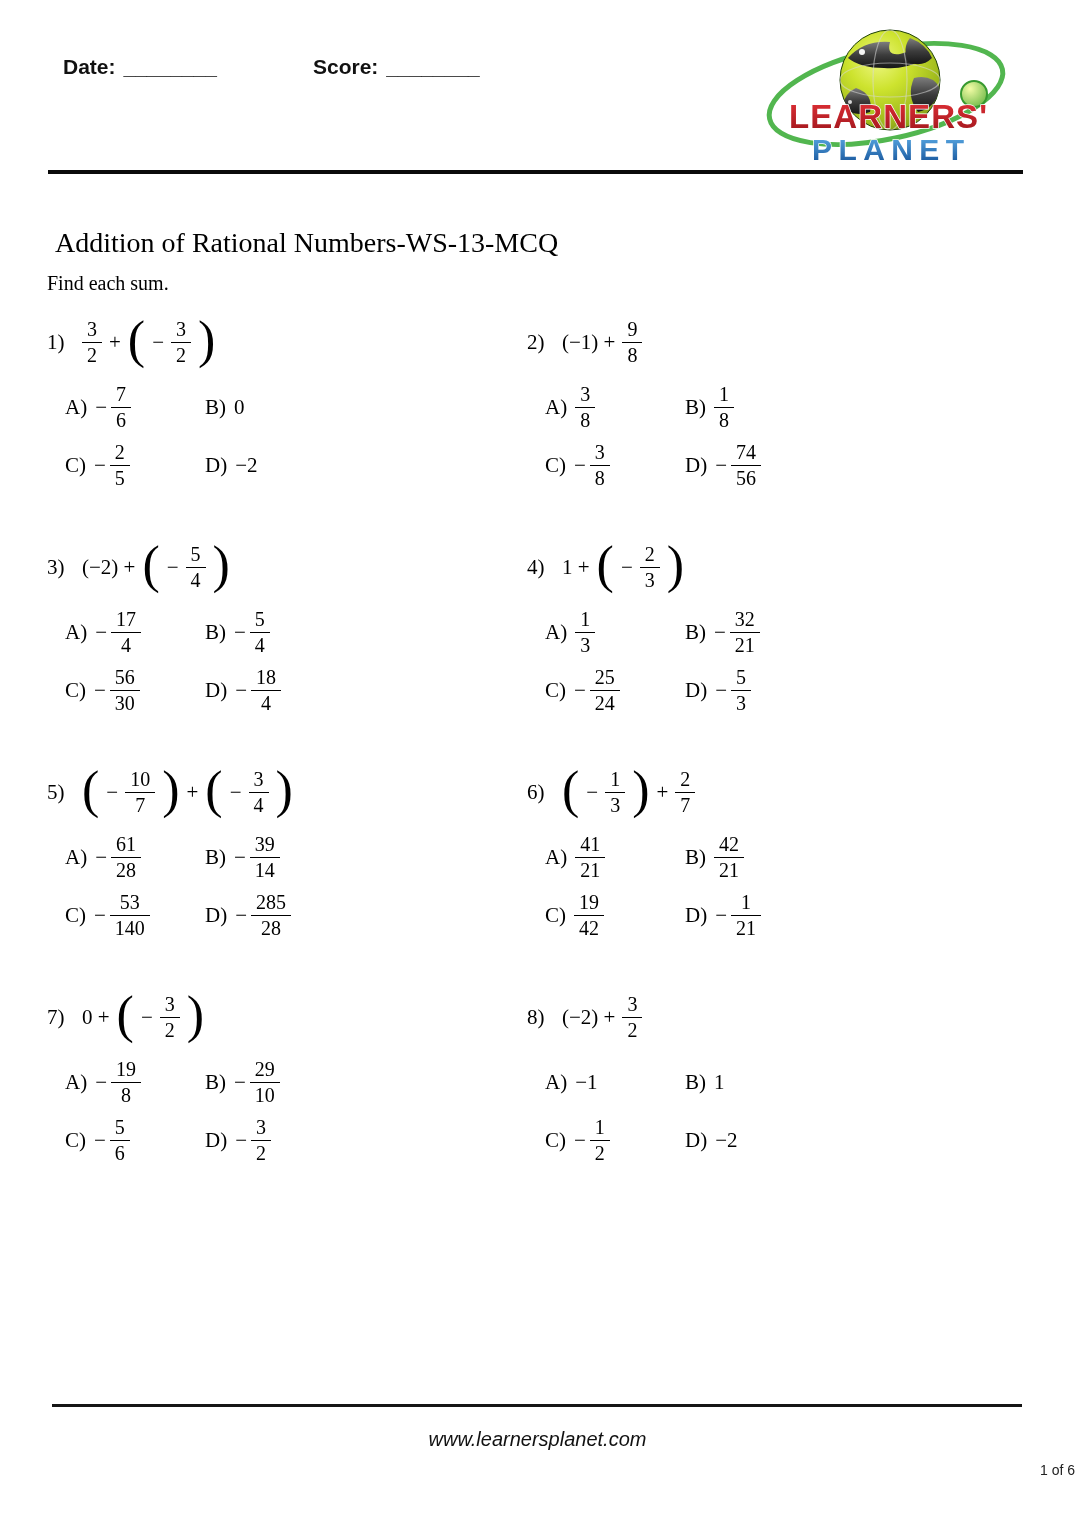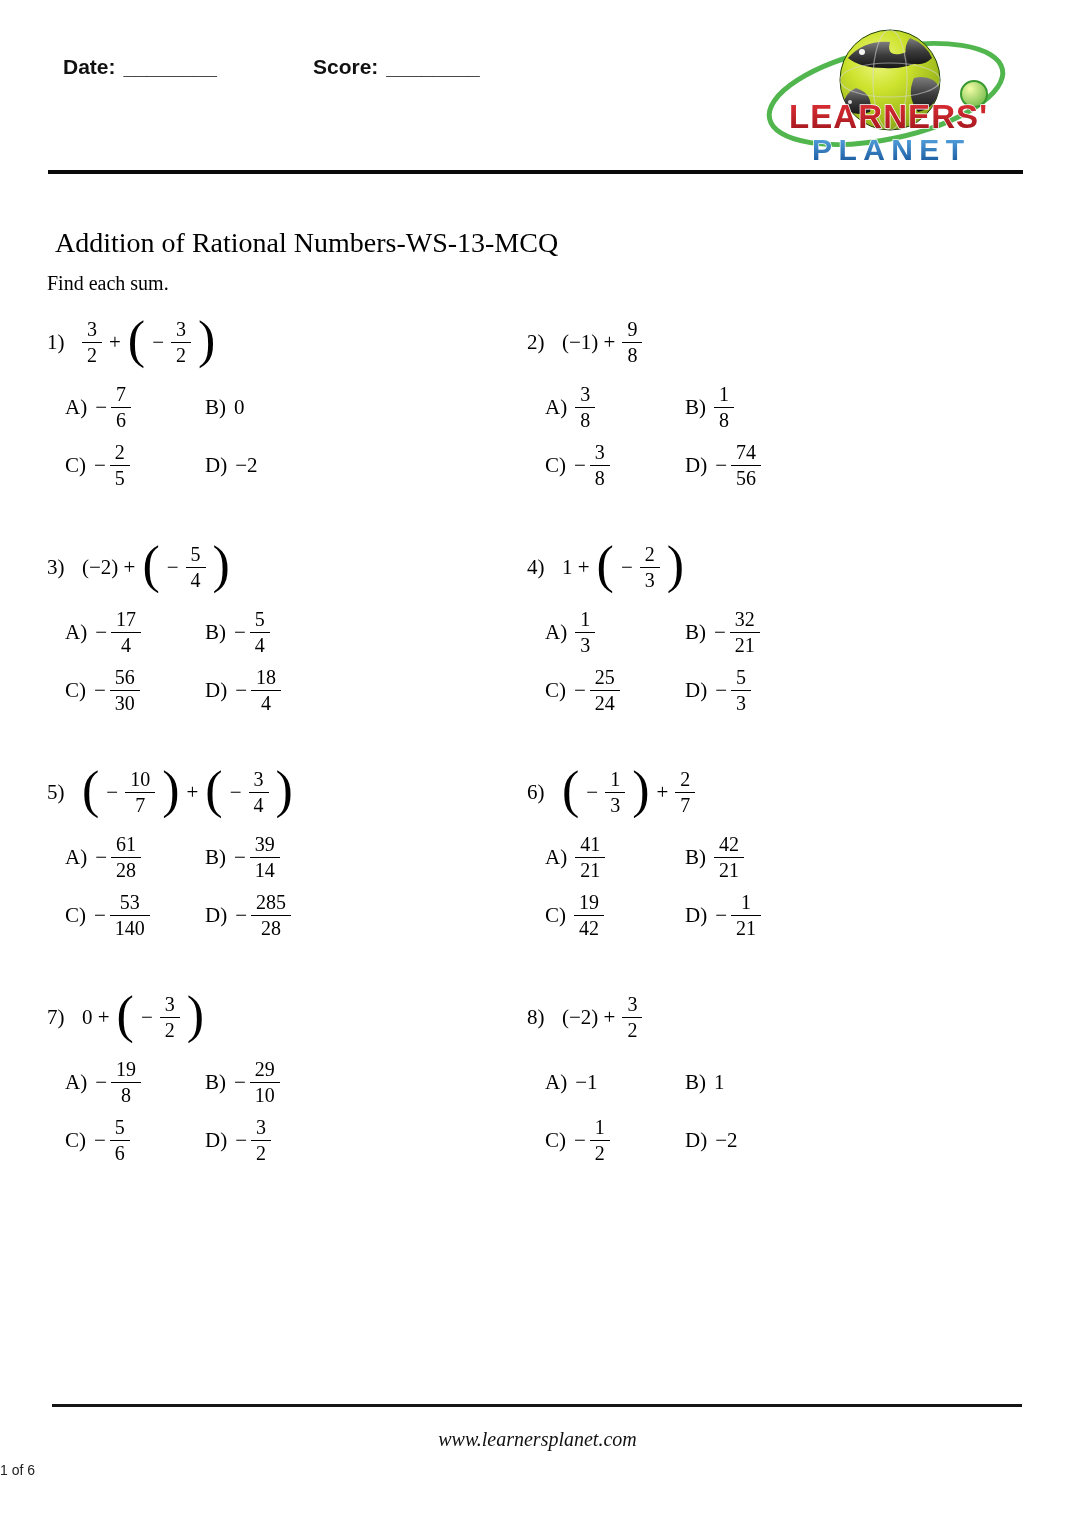--- a/index.html
+++ b/index.html
@@ -27,22 +27,22 @@
   .mtext{font-size:21px;}
   .frac{display:inline-block;text-align:center;font-size:20px;line-height:1.15;}
   .frac .num{display:block;padding:0 5px 1px;border-bottom:1.4px solid #000;}
   .frac .den{display:block;padding:1px 5px 0;}
   .bp{font-size:52px;line-height:0;display:flex;align-items:center;height:58px;position:relative;top:-2px;font-family:"Liberation Serif",serif;font-weight:400;}
   .opts{margin-left:18px;margin-top:4px;display:grid;grid-template-columns:140px auto;row-gap:8px;align-items:center;}
   .opt{display:flex;align-items:center;gap:8px;font-size:21px;min-height:50px;}
   .oval{display:flex;align-items:center;gap:4px;}
   
   .foot-rule{position:absolute;left:52px;top:1404px;width:970px;height:3px;background:#151515;}
-  .site{position:absolute;left:0;top:1428px;width:1075px;text-align:center;font-family:Liberation Serif, serif;font-style:italic;font-size:20px;color:#111;}
-  .pageno{position:absolute;left:0;top:1462px;width:1075px;text-align:left;font-family:"Liberation Sans",sans-serif;font-size:14px;color:#222;}
+  .site{position:absolute;left:0;top:1428px;width:1075px;text-align:center;font-family:Liberation Sans, sans-serif;font-style:italic;font-size:20px;color:#111;}
+  .pageno{position:absolute;left:0;top:1462px;width:1075px;text-align:right;font-family:"Liberation Sans",sans-serif;font-size:14px;color:#222;}
 </style>
 </head>
 <body>
 
 <div class="page">
 
   <header class="header">
     <div class="hrow">
       <span>Date:</span>
       <span class="hline">________</span>

